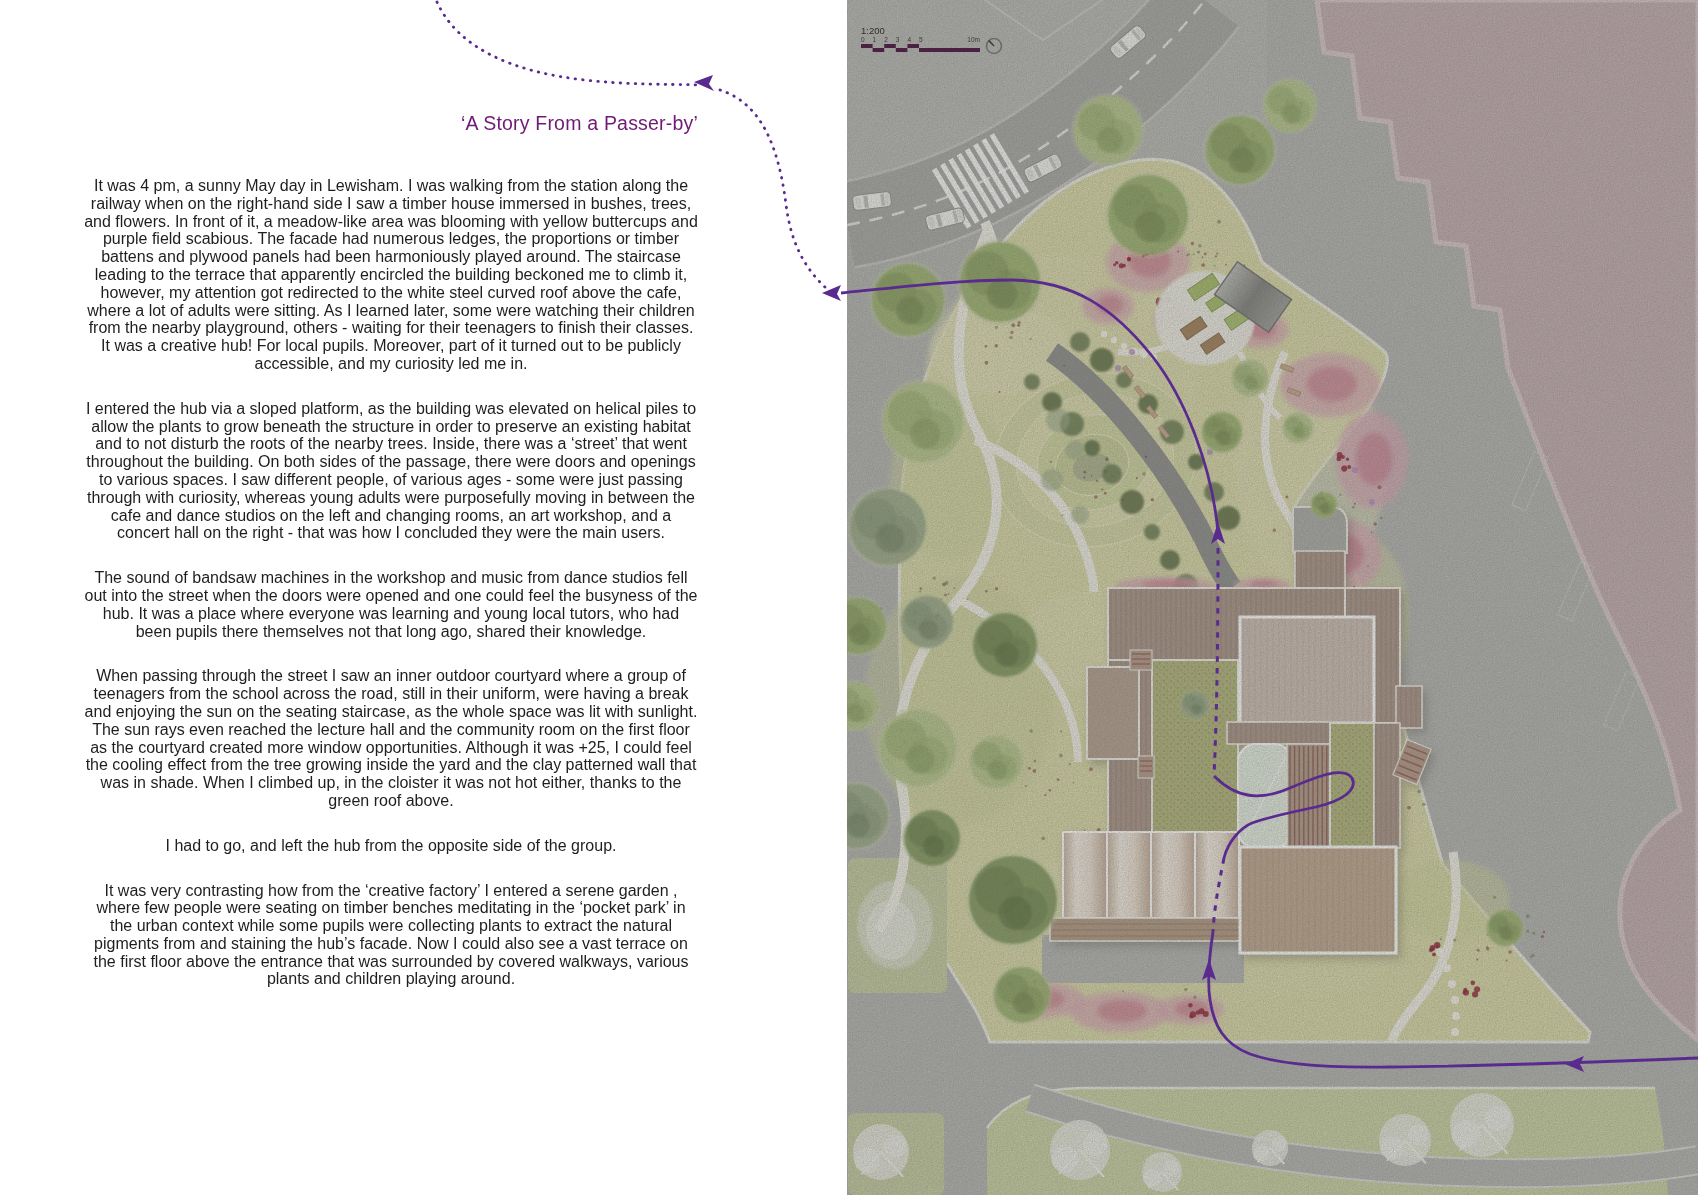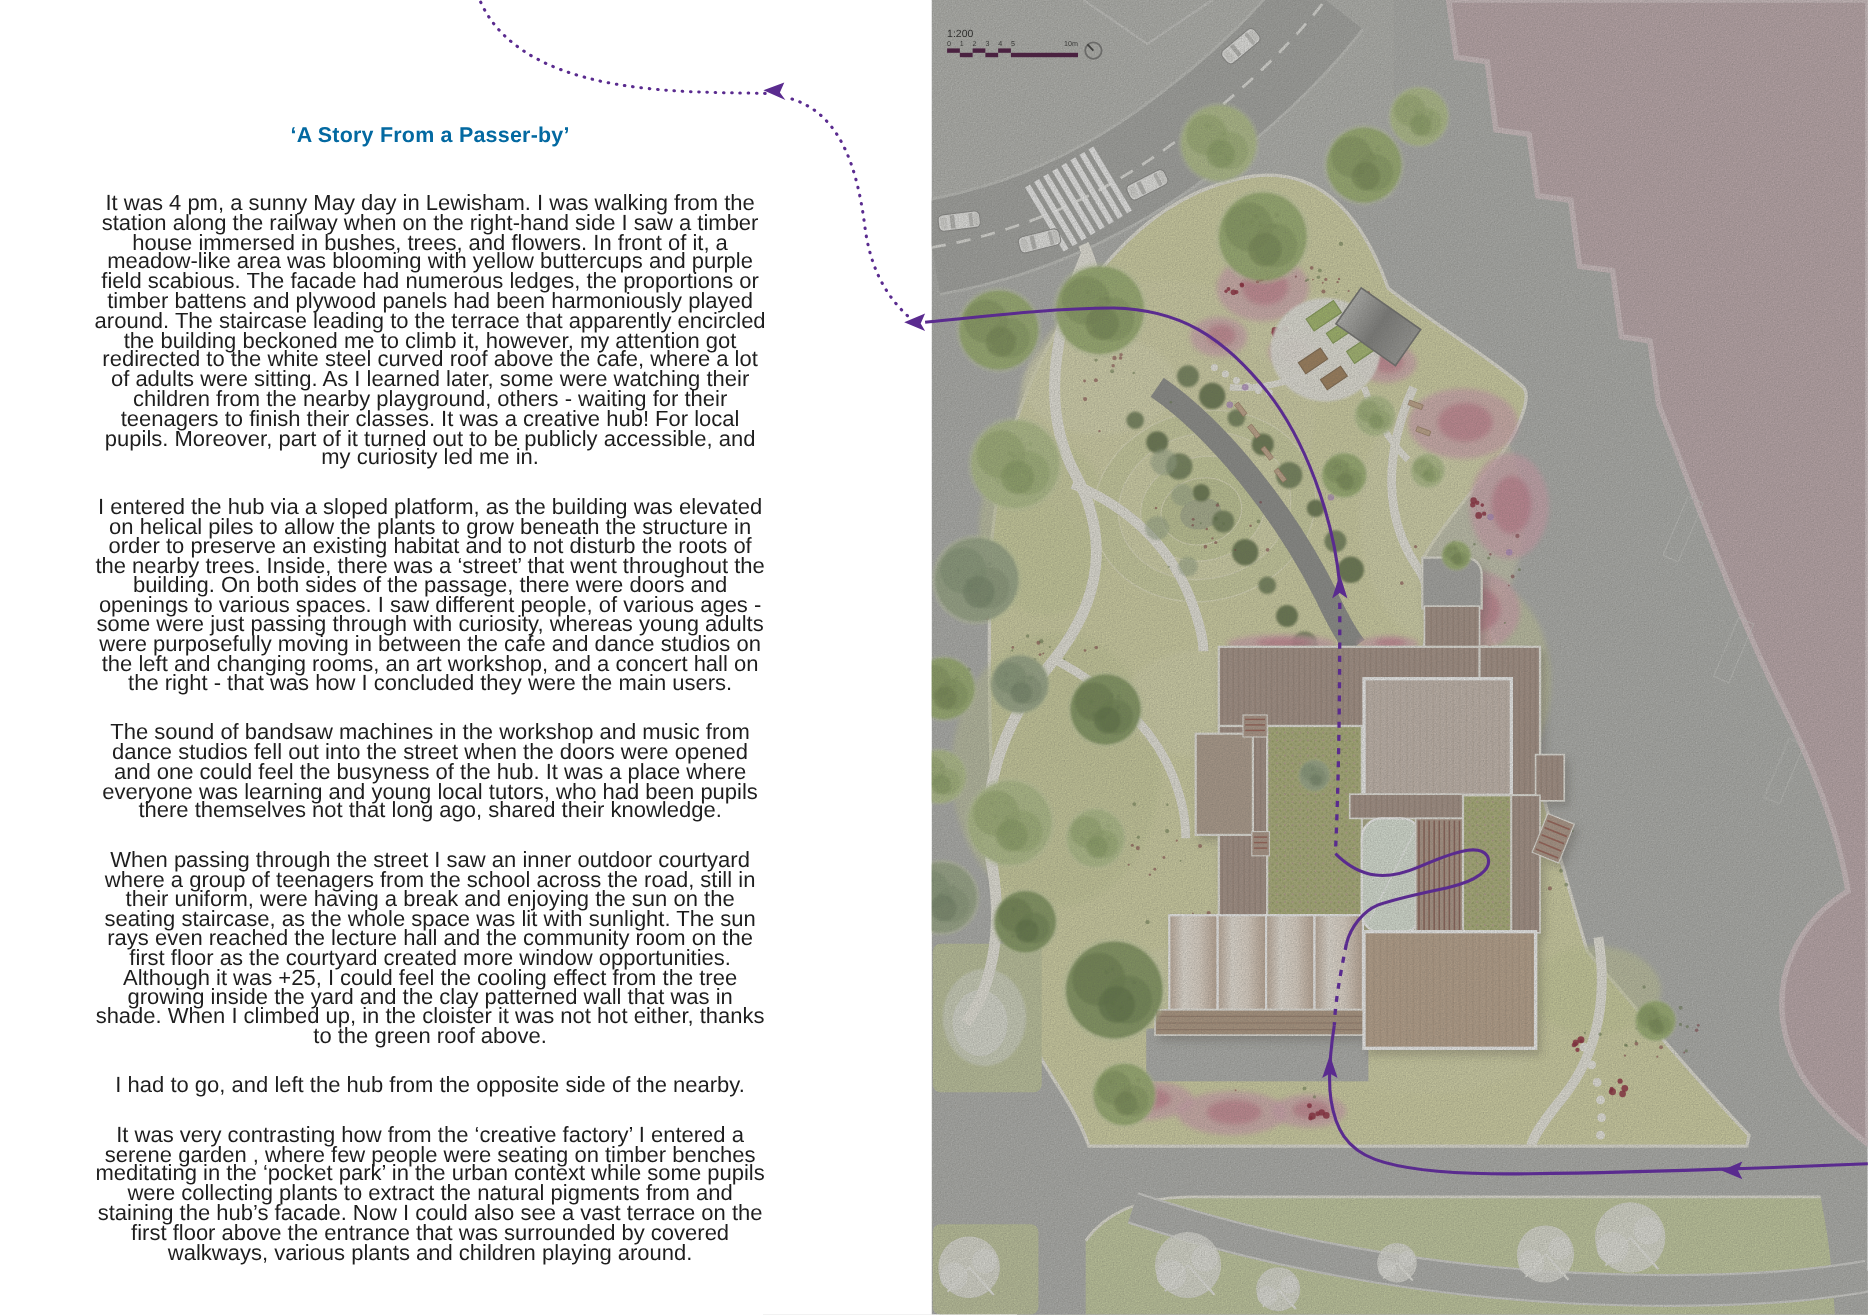--- a/index.html
+++ b/index.html
@@ -1,40 +1,40 @@
 <!DOCTYPE html>
 <html style="--route: #5a2b8f; --scalebar: #4a2140;"><head>
 <meta charset="utf-8">
 <style>
   html,body{margin:0;padding:0;background:#ffffff;}
   .canvas{position:relative;width:1698px;height:1195px;background:#ffffff;overflow:hidden;
           font-family:"Liberation Sans",sans-serif;}
   .story{position:absolute;left:0;top:0;width:847px;height:1195px;background:#ffffff;}
   .story .inner{width:614px;margin-left:84px;}
-  .story h1{font-size:19.5px;font-weight:bold;color:#0369a1;text-align:center;
+  .story h1{font-size:19.5px;font-weight:normal;color:#701a75;text-align:right;
             margin:112px 0 42px 0;letter-spacing:.2px;}
-  .story p{font-size:20px;line-height:17.8px;color:#1e1e1e;text-align:center;margin:0 0 27px 0;}
+  .story p{font-size:16px;line-height:17.8px;color:#1e1e1e;text-align:center;margin:0 0 27px 0;}
   svg.plan{position:absolute;left:0;top:0;width:1698px;height:1195px;pointer-events:none;}
   .route{stroke:var(--route,#5a2b8f);}
   .scalebar{fill:var(--scalebar,#4a2140);}
 </style>
 </head>
 <body>
 
 <div class="canvas">
 
   <section class="story">
     <div class="inner">
       <h1>‘A Story From a Passer-by’</h1>
       <div id="paragraphs">
           <p>It was 4 pm, a sunny May day in Lewisham. I was walking from the station along the railway when on the right-hand side I saw a timber house immersed in bushes, trees, and flowers. In front of it, a meadow-like area was blooming with yellow buttercups and purple field scabious. The facade had numerous ledges, the proportions or timber battens and plywood panels had been harmoniously played around. The staircase leading to the terrace that apparently encircled the building beckoned me to climb it, however, my attention got redirected to the white steel curved roof above the cafe, where a lot of adults were sitting. As I learned later, some were watching their children from the nearby playground, others - waiting for their teenagers to finish their classes. It was a creative hub! For local pupils. Moreover, part of it turned out to be publicly accessible, and my curiosity led me in.</p>
           <p>I entered the hub via a sloped platform, as the building was elevated on helical piles to allow the plants to grow beneath the structure in order to preserve an existing habitat and to not disturb the roots of the nearby trees. Inside, there was a ‘street’ that went throughout the building. On both sides of the passage, there were doors and openings to various spaces. I saw different people, of various ages - some were just passing through with curiosity, whereas young adults were purposefully moving in between the cafe and dance studios on the left and changing rooms, an art workshop, and a concert hall on the right - that was how I concluded they were the main users.</p>
           <p>The sound of bandsaw machines in the workshop and music from dance studios fell out into the street when the doors were opened and one could feel the busyness of the hub. It was a place where everyone was learning and young local tutors, who had been pupils there themselves not that long ago, shared their knowledge.</p>
           <p>When passing through the street I saw an inner outdoor courtyard where a group of teenagers from the school across the road, still in their uniform, were having a break and enjoying the sun on the seating staircase, as the whole space was lit with sunlight. The sun rays even reached the lecture hall and the community room on the first floor as the courtyard created more window opportunities. Although it was +25, I could feel the cooling effect from the tree growing inside the yard and the clay patterned wall that was in shade. When I climbed up, in the cloister it was not hot either, thanks to the green roof above.</p>
-          <p>I had to go, and left the hub from the opposite side of the nearby.</p>
+          <p>I had to go, and left the hub from the opposite side of the group.</p>
           <p>It was very contrasting how from the ‘creative factory’ I entered a serene garden , where few people were seating on timber benches meditating in the ‘pocket park’ in the urban context while some pupils were collecting plants to extract the natural pigments from and staining the hub’s facade. Now I could also see a vast terrace on the first floor above the entrance that was surrounded by covered walkways, various plants and children playing around.</p>
         </div>
     </div>
   </section>
 
   <svg class="plan" viewBox="0 0 1698 1195">
     <defs>
       <clipPath id="mapclip">
           <rect x="847" y="0" width="851" height="1195"></rect>
         </clipPath>

